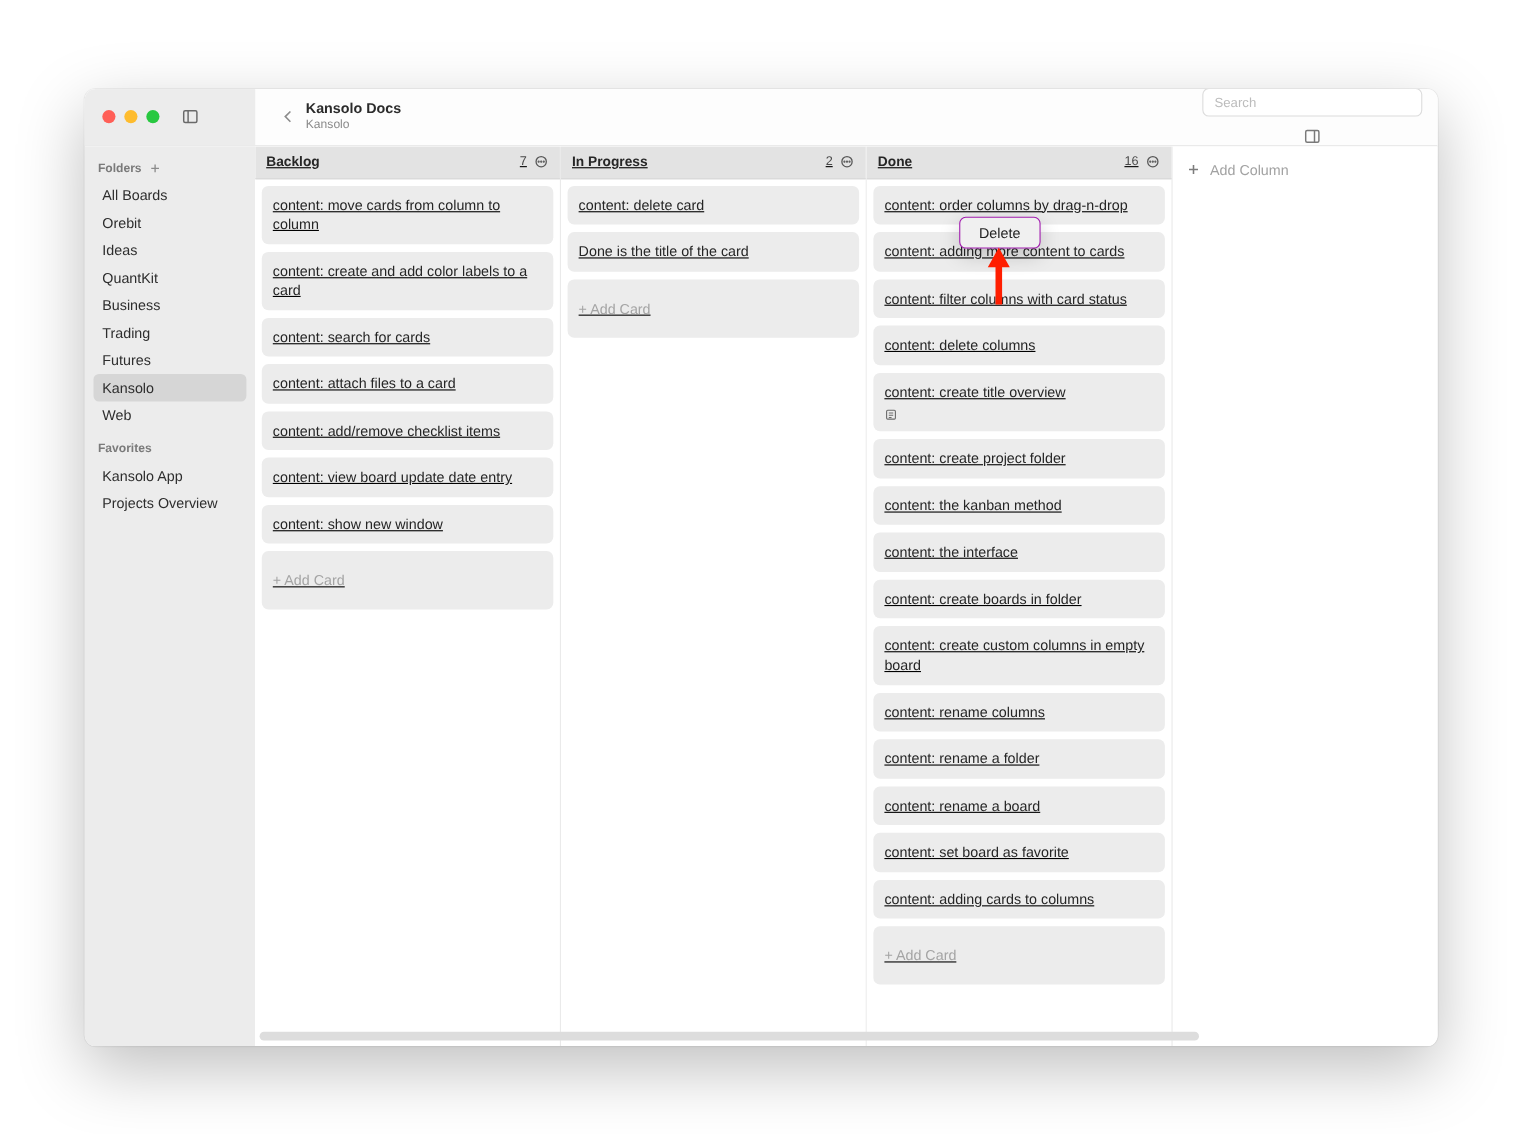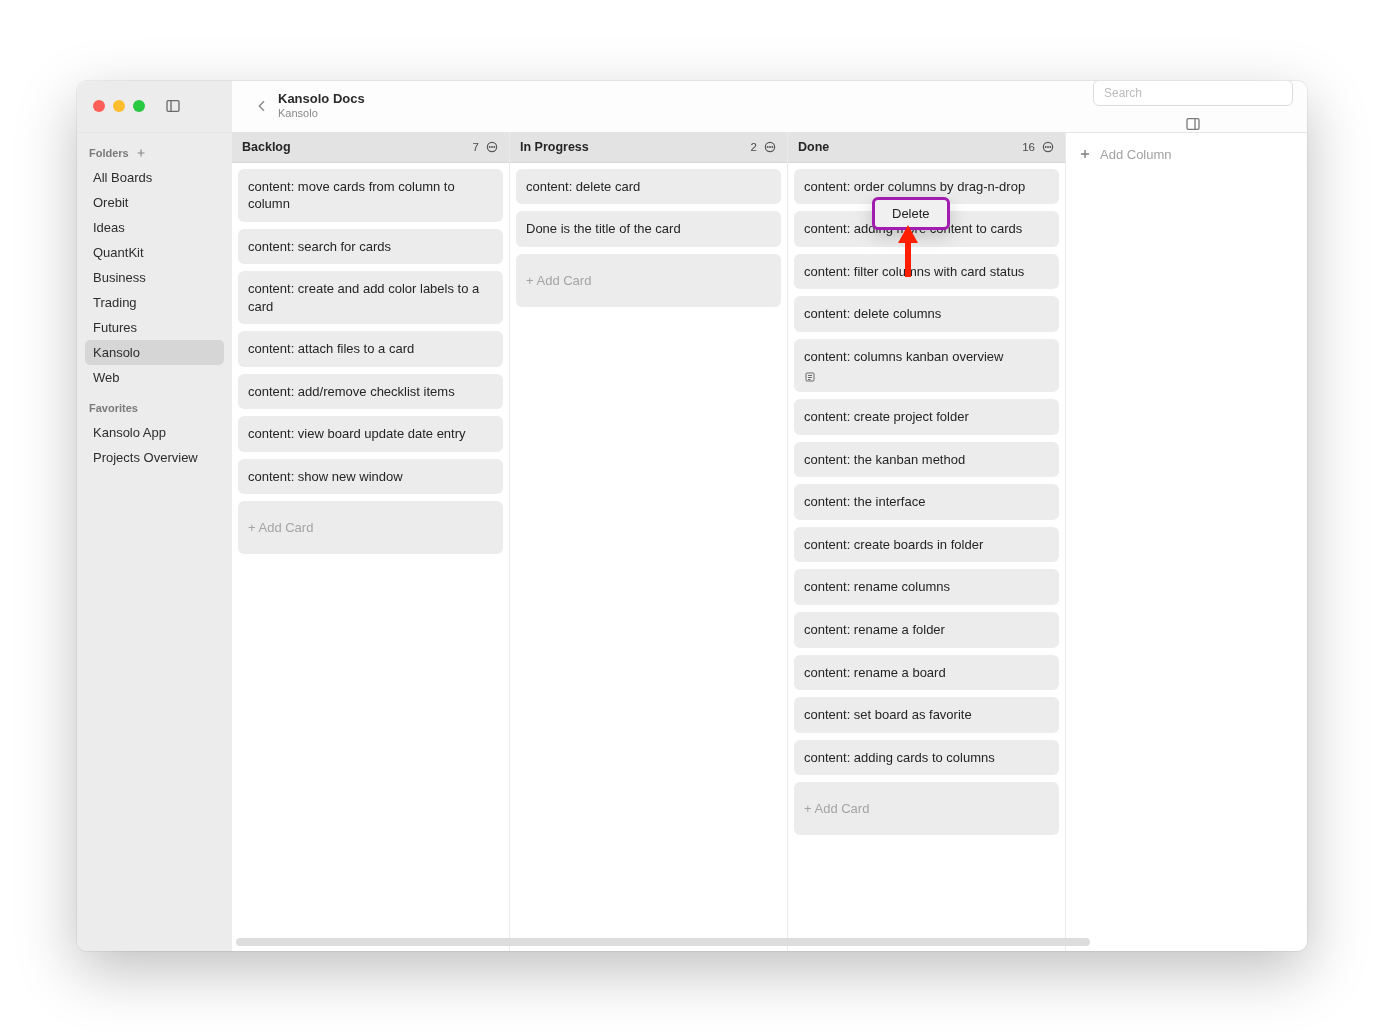--- a/index.html
+++ b/index.html
@@ -112,21 +112,21 @@
   }
   .add-column-btn {
     display:flex; align-items:flex-start; gap:8px;
     font-size:13px; color:#a2a2a2;
   }
   .add-column-btn .plus-lg{ color:#7c7c7c; display:flex;}
 
   .context-menu {
     position:absolute;
     background:#f0f0f0;
-    border:3px solid #a21caf;
+    border:1px solid #a21caf;
     border-radius:6px;
     box-shadow:0 6px 18px rgba(0,0,0,0.18);
     padding:3px;
     font-size:13px;
   }
   .context-menu-item {
     padding:3px 14px; border-radius:4px; color:#222;
   }
 
   .annotation-arrow {
@@ -213,43 +213,43 @@
           <div class="sidebar-item">Web</div>
         </div>
       <div class="sidebar-favorites-header">Favorites</div>
       <div id="sidebar-favorites">
           <div class="sidebar-item">Kansolo App</div>
           <div class="sidebar-item">Projects Overview</div>
         </div>
     </div>
 
     <div class="columns-area">
-      <div id="columns-mount" style="display:flex;">
+      <div id="columns-mount" style="display:flex;text-decoration:underline;">
           <div class="kcol">
             <div class="kcol-header">
               <span>Backlog</span>
               <span class="kcol-count">7</span>
               <span class="kcol-menu">
                 <svg class="svg14" viewBox="0 0 24 24" fill="none" stroke="currentColor" stroke-width="2">
                   <circle cx="12" cy="12" r="8"></circle>
                   <circle cx="8" cy="12" r="0.7" fill="currentColor"></circle>
                   <circle cx="12" cy="12" r="0.7" fill="currentColor"></circle>
                   <circle cx="16" cy="12" r="0.7" fill="currentColor"></circle>
                 </svg>
               </span>
             </div>
             <div class="kcol-body">
               <div class="card">
                 <div>content: move cards from column to column</div>
               </div>
               <div class="card">
+                <div>content: create and add color labels to a card</div>
+              </div>
+              <div class="card">
                 <div>content: search for cards</div>
-              </div>
-              <div class="card">
-                <div>content: create and add color labels to a card</div>
               </div>
               <div class="card">
                 <div>content: attach files to a card</div>
               </div>
               <div class="card">
                 <div>content: add/remove checklist items</div>
               </div>
               <div class="card">
                 <div>content: view board update date entry</div>
               </div>
@@ -302,41 +302,44 @@
               <div class="card">
                 <div>content: adding more content to cards</div>
               </div>
               <div class="card">
                 <div>content: filter columns with card status</div>
               </div>
               <div class="card">
                 <div>content: delete columns</div>
               </div>
               <div class="card">
-                <div>content: columns kanban overview</div>
+                <div>content: create title overview</div>
                 <div class="card-meta-icon">
                   <svg class="svg12" viewBox="0 0 24 24" fill="none" stroke="currentColor" stroke-width="2">
                     <rect x="4" y="4" width="16" height="16" rx="2"></rect>
                     <line x1="8" y1="9" x2="16" y2="9"></line>
                     <line x1="8" y1="13" x2="16" y2="13"></line>
                     <line x1="8" y1="17" x2="13" y2="17"></line>
                   </svg>
                 </div>
               </div>
               <div class="card">
                 <div>content: create project folder</div>
               </div>
               <div class="card">
                 <div>content: the kanban method</div>
               </div>
               <div class="card">
                 <div>content: the interface</div>
               </div>
               <div class="card">
                 <div>content: create boards in folder</div>
+              </div>
+              <div class="card">
+                <div>content: create custom columns in empty board</div>
               </div>
               <div class="card">
                 <div>content: rename columns</div>
               </div>
               <div class="card">
                 <div>content: rename a folder</div>
               </div>
               <div class="card">
                 <div>content: rename a board</div>
               </div>

